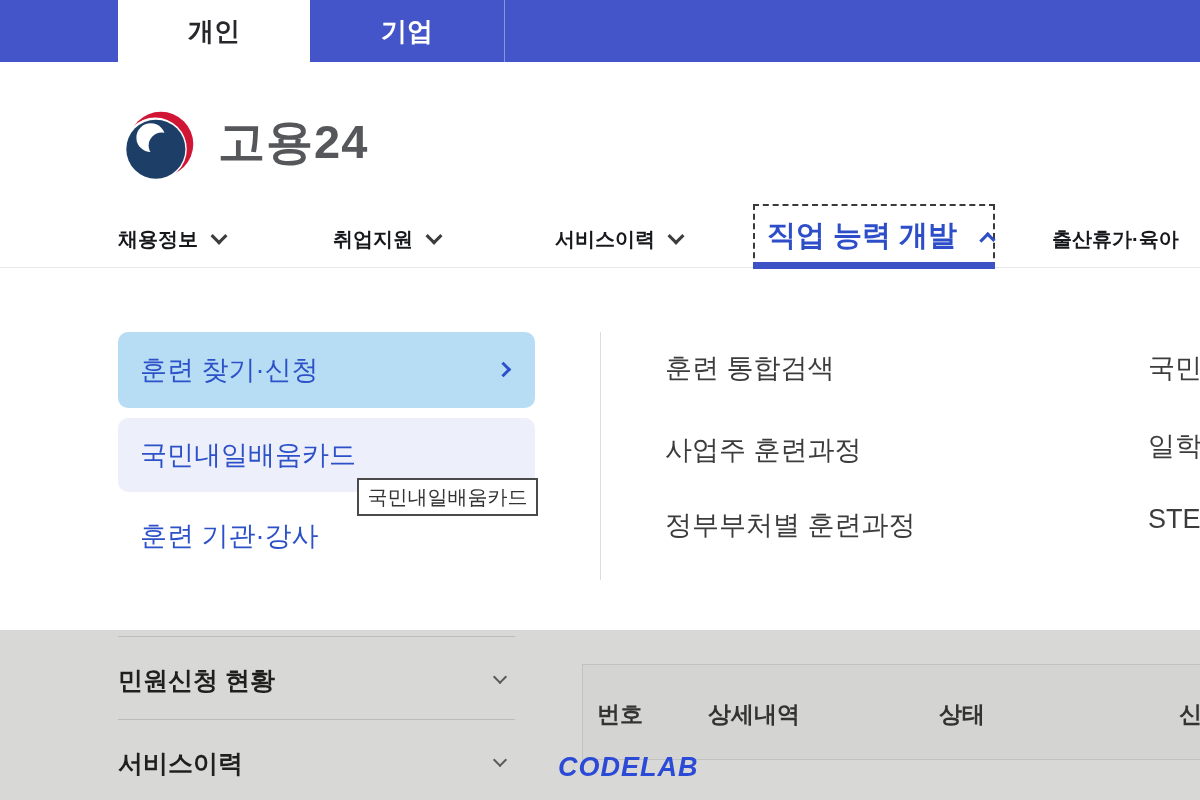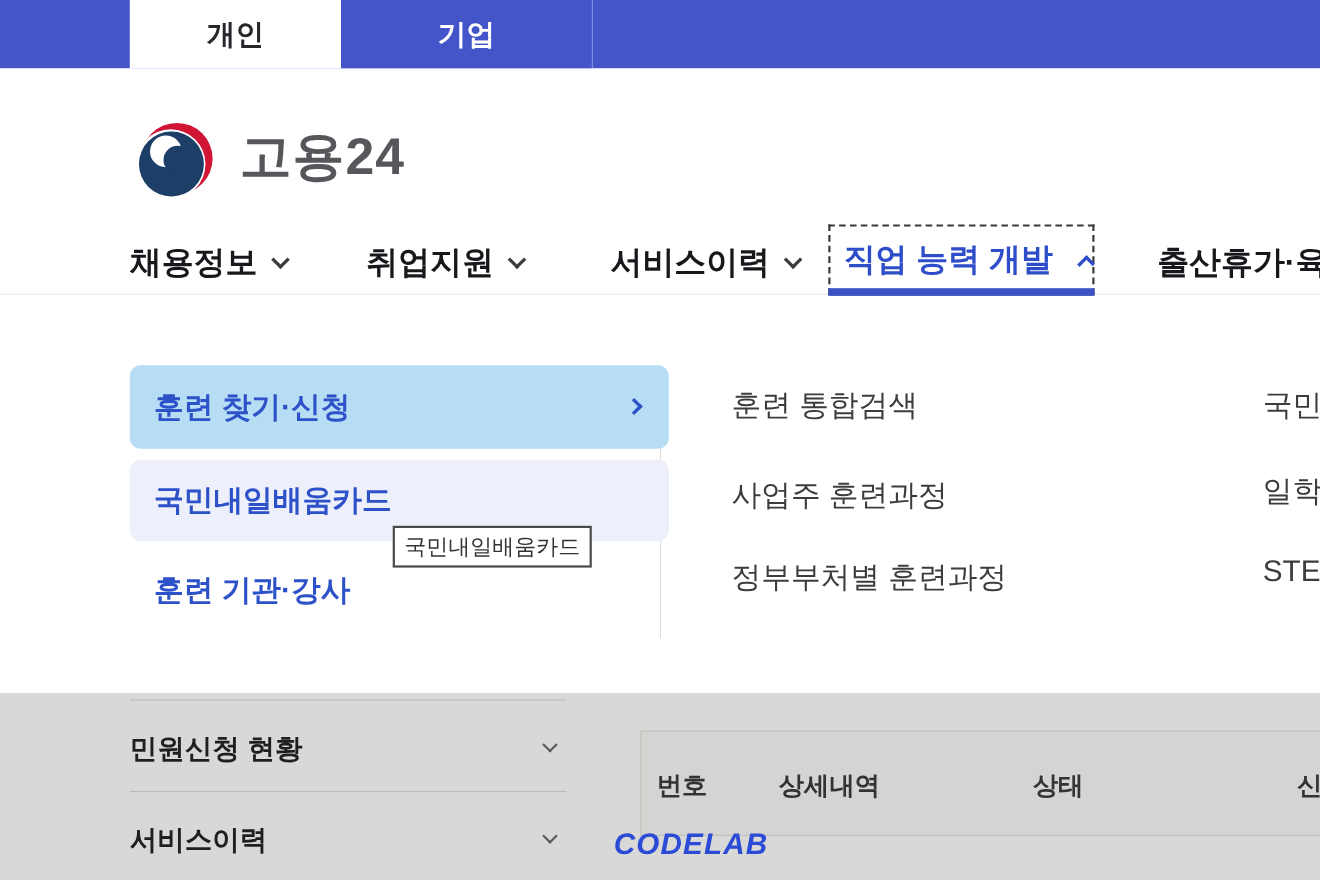--- a/index.html
+++ b/index.html
@@ -8,51 +8,51 @@
   #screen {
     position:relative; width:1200px; height:800px;
     overflow:hidden; background:#ffffff;
   }
 
   
   .topbar { position:absolute; left:0; top:0; width:1200px; height:62px; background:#4355c8; }
   .tab { position:absolute; top:0; height:62px; display:flex; align-items:center; justify-content:center;
          font-size:26px; font-weight:700; cursor:pointer; }
   .tab-personal { left:118px; width:192px; background:#ffffff; color:#26272b; }
-  .tab-company  { left:310px; width:229px; background:#4355c8; color:#ffffff;
+  .tab-company  { left:310px; width:195px; background:#4355c8; color:#ffffff;
                   border-right:1px solid rgba(255,255,255,0.38); }
 
   
   .logo-wrap { position:absolute; left:122px; top:111px; display:flex; align-items:flex-start; }
   .logo-mark { width:72px; height:72px; }
   .logo-text { margin-left:24px; font-size:47px; font-weight:600; color:#56575b; letter-spacing:1px; }
 
   
   .nav-border { position:absolute; left:0; top:267px; width:1200px; height:1px; background:#e8e8e8; }
   .nav-item { position:absolute; top:210px; height:58px; display:flex; align-items:center; gap:15px;
-              font-size:29px; font-weight:700; color:#17181c; cursor:pointer; white-space:nowrap; }
+              font-size:20px; font-weight:700; color:#17181c; cursor:pointer; white-space:nowrap; }
   .nav-chaeyong { left:118px; }
   .nav-chwieop  { left:333px; }
   .nav-sileop   { left:555px; }
   .nav-chulsan  { left:1052px; }
   .nav-active-box { position:absolute; left:753px; top:204px; width:242px; height:64px;
                     border:2px dashed #3a3a3a; display:flex; align-items:center; gap:25px;
                     padding-left:12px; font-size:29px; font-weight:700; color:#2d4ec8;
                     white-space:nowrap; cursor:pointer; }
   .nav-active-underline { position:absolute; left:753px; top:262px; width:242px; height:7px; background:#3d52c5; }
 
   .chev { display:inline-block; width:12px; height:12px;
           border-right:3px solid #3c3c3c; border-bottom:3px solid #3c3c3c; }
   .chev-down { transform:rotate(45deg) translate(-2px,-2px); }
   .chev-up   { border-color:#2d4ec8; transform:rotate(-135deg) translate(-3px,-3px); }
 
   
   .panel-divider { position:absolute; left:600px; top:332px; width:1px; height:248px; background:#dcdcdc; }
-  .sub-item { position:absolute; left:118px; width:490px; border-radius:10px;
-              display:flex; align-items:center; font-size:27px; font-weight:700; color:#2d51c8;
+  .sub-item { position:absolute; left:118px; width:417px; border-radius:10px;
+              display:flex; align-items:center; font-size:27px; font-weight:400; color:#2d51c8;
               padding-left:22px; cursor:pointer; }
   .sub-item-1 { top:332px; height:76px; background:#b6ddf3; }
   .sub-item-2 { top:418px; height:74px; background:#edeffa; }
   .sub-item-3 { top:518px; height:36px; padding-left:22px; background:transparent; }
   .chev-right { position:absolute; right:26px; top:32px; width:11px; height:11px;
                 border-top:3px solid #2d51c8; border-right:3px solid #2d51c8; transform:rotate(45deg); }
 
   .tooltip { position:absolute; left:357px; top:478px; width:181px; height:38px;
              background:#ffffff; border:2px solid #4a4a4a; display:flex; align-items:center;
              justify-content:center; font-size:20px; color:#333333; z-index:5; }

